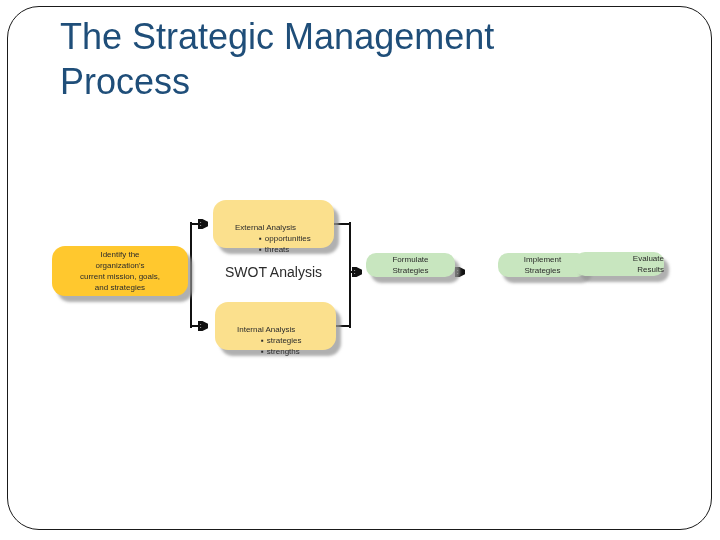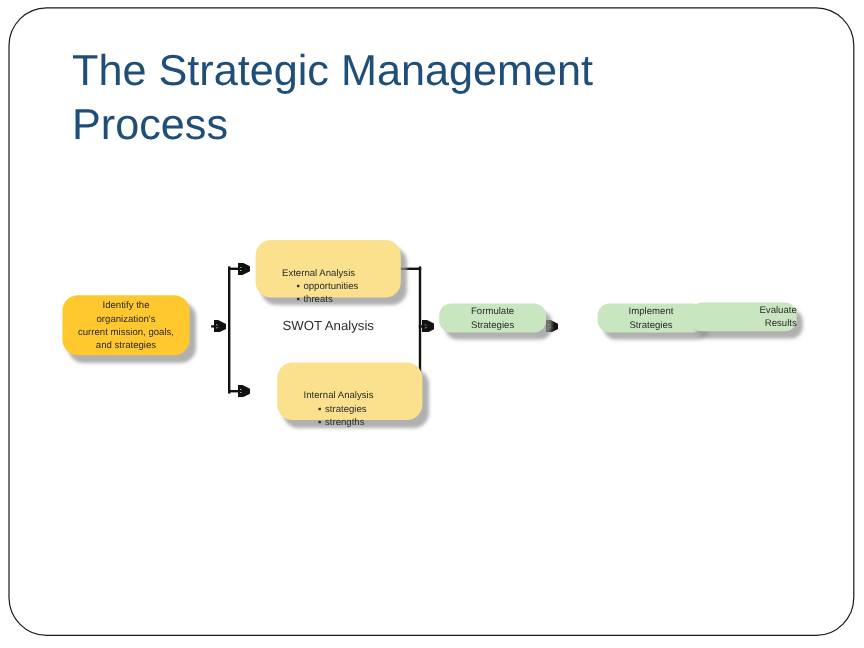--- a/index.html
+++ b/index.html
@@ -22,67 +22,66 @@
   }
   .slide-title {
     position: absolute;
     left: 60px; top: 14px;
     width: 540px;
     font-size: 36px;
     line-height: 45px;
     font-weight: 400;
     color: #1F4E79;
     letter-spacing: 0px;
-    margin-top: 22px;
   }
   .box {
     position: absolute;
     box-sizing: border-box;
     border-radius: 13px;
     box-shadow: 5px 6px 3px rgba(150,150,150,0.75);
     font-size: 8px;
     line-height: 11px;
     color: #2b2b2b;
   }
   .box.gold {
     background: #FFC82E;
     left: 52px; top: 246px;
-    width: 106px; height: 50px;
+    width: 136px; height: 50px;
     display: flex; flex-direction: column;
     align-items: center; justify-content: center;
     text-align: center;
   }
   .box.pale {
     background: #FBE08D;
     width: 121px; height: 48px;
     padding: 22px 6px 0 22px;
     text-align: left;
   }
   .box.pale.external { left: 213px; top: 200px; }
-  .box.pale.internal { left: 231px; top: 302px; }
-  .bullet-line { margin-left: 12px; }
+  .box.pale.internal { left: 215px; top: 302px; }
+  .bullet-line { margin-left: 24px; }
   .bullet-line .bullet { margin-right: 3px; }
   .box.green {
     background: #C8E6BF;
     width: 89px; height: 24px;
     border-radius: 10px;
     display: flex; flex-direction: column;
     align-items: center; justify-content: center;
     text-align: center;
   }
   .box.green.formulate { left: 366px; top: 253px; }
   .box.green.implement { left: 470px; top: 253px; margin-left: 28px; }
   .box.green.evaluate  { left: 575px; top: 252px; align-items: flex-end; }
   .swot-label {
     position: absolute;
     left: 213px; top: 265px;
     width: 121px; height: 14px;
     line-height: 14px;
     text-align: center;
-    font-size: 11px;
+    font-size: 14px;
     color: #2b2b2b;
   }
   svg.connectors {
     position: absolute;
     left: 0; top: 0;
     width: 720px; height: 540px;
   }
   svg.connectors path {
     stroke: #111111;
     stroke-width: 2;

